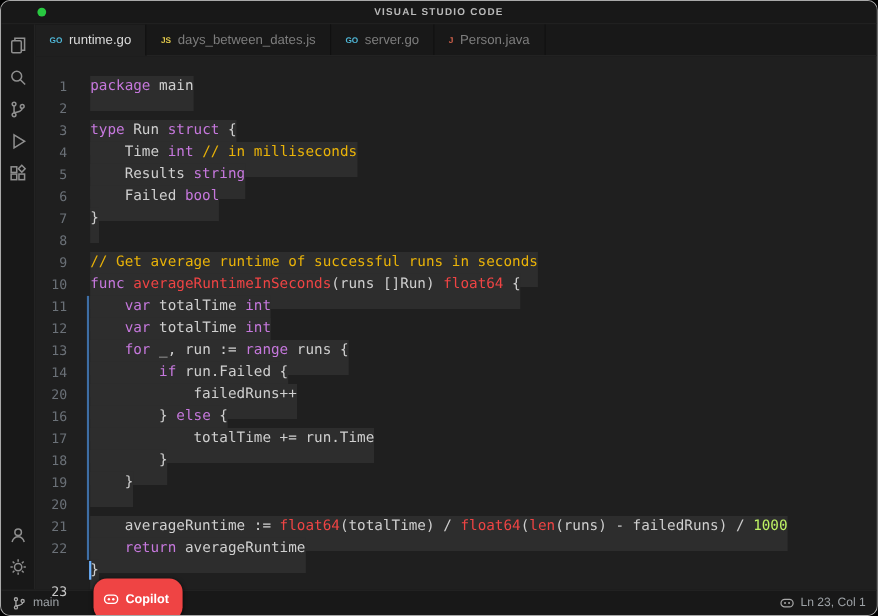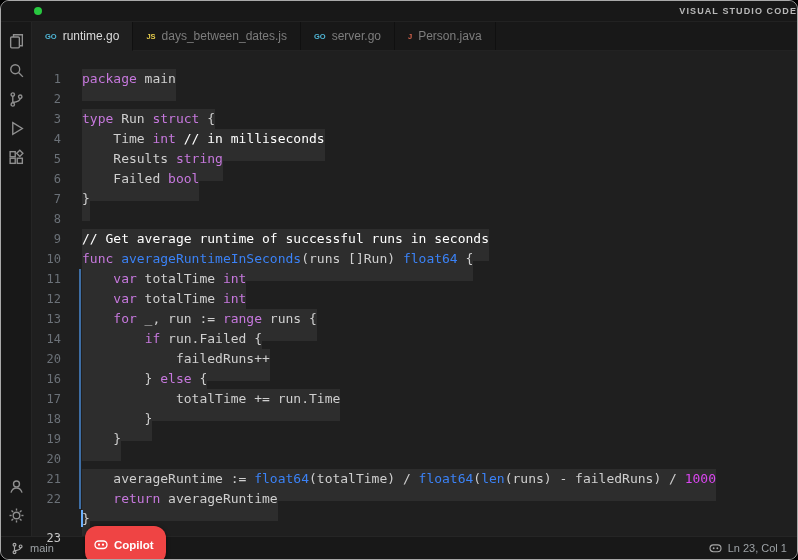--- a/index.html
+++ b/index.html
@@ -5,21 +5,21 @@
   html,body{margin:0;padding:0;background:#000;}
   body{display:flex;align-items:flex-start;justify-content:flex-start;}
   .window{
     width:798px;height:560px;box-sizing:border-box;
     border:1px solid #a9a9a9;border-radius:9px;overflow:hidden;
     background:#1f1f1f;position:relative;display:flex;flex-direction:column;
     font-family:"Liberation Sans",sans-serif;
   }
   
   .titlebar{height:20px;flex:0 0 auto;background:#181818;border-bottom:1px solid #222;
-    position:relative;display:flex;align-items:center;justify-content:flex-end;}
+    position:relative;display:flex;align-items:center;justify-content:center;}
   .traffic{position:absolute;left:33px;top:6px;width:8px;height:8px;border-radius:50%;background:#28c840;cursor:pointer;}
   .title{font-size:9px;letter-spacing:1.1px;color:#b9b9b9;text-transform:uppercase;font-weight:600;}
   
   .body-row{flex:1;display:flex;min-height:0;}
   .activitybar{width:30px;flex:0 0 auto;background:#181818;border-right:1px solid #252525;
     display:flex;flex-direction:column;align-items:center;padding:5px 0 6px 0;}
   .ab-btn{width:30px;height:29px;display:flex;align-items:center;justify-content:center;
     background:none;border:none;padding:0;cursor:pointer;}
   .ab-btn svg{stroke:#8f8f8f;fill:none;stroke-width:1.3;}
   .ab-spacer{flex:1;}
@@ -35,23 +35,23 @@
   .editor{flex:1;display:flex;position:relative;background:#1f1f1f;min-height:0;
     font-family:"DejaVu Sans Mono",monospace;}
   .gutter{width:38px;flex:0 0 auto;padding-top:18px;text-align:right;color:#6b7178;font-size:12px;}
   .ln-num{height:20px;line-height:20px;padding-right:9px;}
   .ln-num.active{color:#c8c8c8;margin-top:19px;}
   .code{flex:1;position:relative;padding:18px 0 0 12px;font-size:13px;line-height:20px;
     color:#cfcfcf;overflow:hidden;}
   .code-line{height:20px;white-space:pre;}
   .line-bg{background:#2d2d2d;display:inline-block;height:32px;}
   .tk-kw{color:#c678dd;}
-  .tk-fn{color:#3b82f6;}
-  .tk-num{color:#d946ef;margin-top:40px;}
-  .tk-cmt{color:#ffffff;}
+  .tk-fn{color:#ef4444;}
+  .tk-num{color:#bef264;margin-top:40px;}
+  .tk-cmt{color:#eab308;}
   .tk-pln{color:#cfcfcf;}
   .bracket-guide{position:absolute;left:9px;top:218px;width:2px;height:240px;background:#3e6ea5;}
   .cursor{position:absolute;left:11px;top:459px;width:2px;height:17px;background:#6cb2ff;}
   
   .copilot-btn{position:absolute;left:84px;top:525px;height:38px;z-index:5;
     display:flex;align-items:center;gap:6px;padding:0 12px 0 9px;
     background:#ef4444;border:none;border-radius:12px;color:#fff;
     font-size:11.5px;font-weight:600;cursor:pointer;
     box-shadow:0 1px 4px rgba(0,0,0,.6);font-family:"Liberation Sans",sans-serif;}
   

